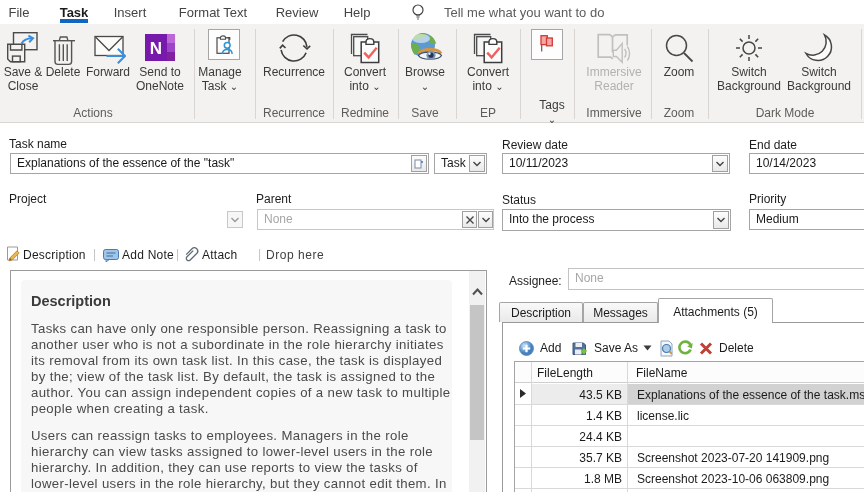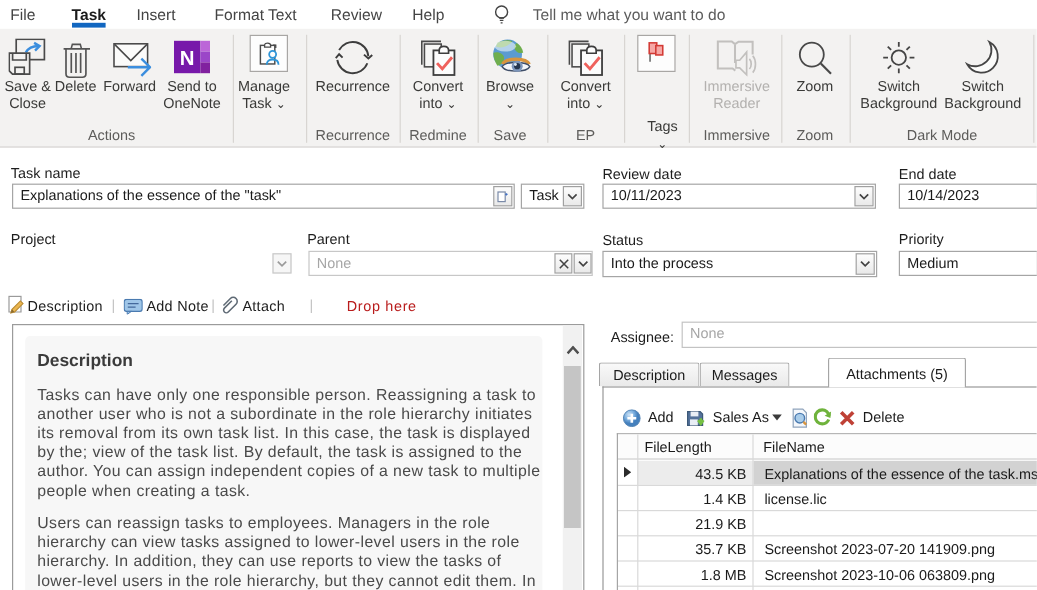--- a/index.html
+++ b/index.html
@@ -32,21 +32,21 @@
 .titem { position:absolute; font-size:12px; color:#1d1d1d; white-space:nowrap; letter-spacing:0.25px; }
 
 #descpanel { position:absolute; left:10px; top:270px; width:477px; height:230px; background:#fff; border:1px solid #9b9b9b; }
 #desccard { position:absolute; left:10px; top:9px; width:431px; height:220px; background:#f7f7f7; border-radius:4px; }
 #deschead { position:absolute; left:20px; top:22px; font-size:14.5px; font-weight:bold; color:#3b3b3b; }
 .descp { position:absolute; left:20px; font-size:13.2px; letter-spacing:0.35px; color:#4a4a4a; line-height:15.9px; white-space:nowrap; }
 #dscroll { position:absolute; right:1px; top:0px; width:16px; height:229px; background:#f1f1f1; }
 #dthumb { position:absolute; left:1px; top:34px; width:14px; height:135px; background:#c5c5c5; }
 
 .tab { position:absolute; font-size:12px; color:#1b1b1b; border:1px solid #a5a5a5; border-bottom:none; background:linear-gradient(#f9f9f9,#e9e9e9); text-align:center; border-radius:2px 2px 0 0; white-space:nowrap; overflow:hidden; }
-.tab.active { background:#fff;margin-left:32px; }
+.tab.active { background:#fff; }
 #tabpage { position:absolute; left:502px; top:322px; width:362px; height:170px; background:#fff; border-left:1px solid #999; border-top:1px solid #999; }
 .gridline { position:absolute; background:#d9d9d9; }
 .gcell { position:absolute; font-size:12px; color:#1b1b1b; white-space:nowrap; }
 .ticon { position:absolute; }
 .ttext { position:absolute; font-size:12px; color:#1b1b1b; white-space:nowrap; }
 </style>
 </head>
 <body>
 <div id="root">
 
@@ -282,21 +282,21 @@
   <path d="M3 10.5 L3 13 L6.5 10.5 Z" fill="#9fc6e8" stroke="#4a7ab0" stroke-width="0.8"></path>
   <path d="M3.5 4 L12.5 4 M3.5 7 L10 7" stroke="#44699b" stroke-width="1"></path>
 </svg>
 <div class="titem" style="left:122px;top:248px;">Add Note</div>
 <div class="tsep" style="left:176px;top:247px;">|</div>
 <svg class="ticon" style="left:183px;top:246px;" width="16" height="16" viewBox="0 0 16 16">
   <path d="M3.2 8.6 L9 2.8 C10.3 1.5 12.4 1.5 13.7 2.8 C15 4.1 15 6.2 13.7 7.5 L7.2 14 C6.3 14.9 4.9 14.9 4 14 C3.1 13.1 3.1 11.7 4 10.8 L10.2 4.6" fill="none" stroke="#5f6a75" stroke-width="1.3"></path>
 </svg>
 <div class="titem" style="left:202px;top:248px;">Attach</div>
 <div class="tsep" style="left:258px;top:247px;">|</div>
-<div class="titem" style="left:266px;top:248px;color:#b91c1c;letter-spacing:0.55px;margin-left:23px;">Drop here</div>
+<div class="titem" style="left:266px;top:248px;color:#404040;letter-spacing:0.55px;">Drop here</div>
 
 <div id="descpanel">
   <div id="desccard"></div>
   <div id="deschead">Description</div>
   <div class="descp" style="top:157px;">
     Users can reassign tasks to employees. Managers in the role<br>
     hierarchy can view tasks assigned to lower-level users in the role<br>
     hierarchy. In addition, they can use reports to view the tasks of<br>
     lower-level users in the role hierarchy, but they cannot edit them. In
   </div>
@@ -335,21 +335,21 @@
   <circle cx="7.5" cy="7.5" r="7" fill="url(#orb)" stroke="#5585b5" stroke-width="0.8"></circle>
   <path d="M7.5 3.8 L7.5 11.2 M3.8 7.5 L11.2 7.5" stroke="#ffffff" stroke-width="2.2"></path>
 </svg>
 <div class="ttext" style="left:540px;top:341px;">Add</div>
 <svg class="ticon" style="left:572px;top:341px;" width="16" height="15" viewBox="0 0 16 15">
   <path d="M1 2 L11.5 2 L13.5 4 L13.5 13.5 L1 13.5 Z" fill="#53719a" stroke="#3c5878" stroke-width="1"></path>
   <rect x="3.5" y="2" width="6.5" height="4" fill="#e9eef5"></rect>
   <rect x="3" y="8.5" width="6.5" height="5" fill="#e9eef5"></rect>
   <path d="M12 7.5 L12 11 M9.7 9.2 L12 12.3 L14.3 9.2" fill="none" stroke="#76c043" stroke-width="2"></path>
 </svg>
-<div class="ttext" style="left:594px;top:341px;">Sales As</div>
+<div class="ttext" style="left:594px;top:341px;">Save As</div>
 <svg class="ticon" style="left:643px;top:345px;" width="9" height="6" viewBox="0 0 9 6">
       <path d="M0.5 0.5 L8.5 0.5 L4.5 5.5 Z" fill="#3b3b3b"></path>
     </svg>
 <svg class="ticon" style="left:660px;top:340px;" width="13" height="17" viewBox="0 0 13 17">
   <path d="M1 1 L9 1 L12 4 L12 16 L1 16 Z" fill="#f4f7fb" stroke="#90a4bc" stroke-width="1"></path>
   <circle cx="6.5" cy="8.5" r="4" fill="#aacdea" stroke="#4a7ab0" stroke-width="1.2"></circle>
   <path d="M9.5 11.5 L11.8 13.8" stroke="#d8953f" stroke-width="2"></path>
 </svg>
 <svg class="ticon" style="left:678px;top:340px;" width="15" height="16" viewBox="0 0 15 16">
   <path d="M13 6.5 C12.3 3.6 9.9 1.6 7.2 1.6 C4 1.6 1.4 4.2 1.4 7.4 C1.4 10.6 4 13.2 7.2 13.2 C9.6 13.2 11.7 11.8 12.6 9.6" fill="none" stroke="#6fb33c" stroke-width="2.6"></path>
@@ -378,20 +378,20 @@
   <div class="gridline" style="left:0;top:42px;width:350px;height:1px;"></div>
   <div class="gridline" style="left:0;top:63px;width:350px;height:1px;"></div>
   <div class="gridline" style="left:0;top:84px;width:350px;height:1px;"></div>
   <div class="gridline" style="left:0;top:105px;width:350px;height:1px;"></div>
   <div class="gridline" style="left:0;top:126px;width:350px;height:1px;"></div>
 
   <div class="gcell" style="left:0;top:26px;width:107px;text-align:right;">43.5 KB</div>
   <div class="gcell" style="left:122px;top:26px;">Explanations of the essence of the task.msg</div>
   <div class="gcell" style="left:0;top:47px;width:107px;text-align:right;">1.4 KB</div>
   <div class="gcell" style="left:122px;top:47px;">license.lic</div>
-  <div class="gcell" style="left:0;top:68px;width:107px;text-align:right;">21.9 KB</div>
+  <div class="gcell" style="left:0;top:68px;width:107px;text-align:right;">24.4 KB</div>
   <div class="gcell" style="left:0;top:89px;width:107px;text-align:right;">35.7 KB</div>
   <div class="gcell" style="left:122px;top:89px;">Screenshot 2023-07-20 141909.png</div>
   <div class="gcell" style="left:0;top:110px;width:107px;text-align:right;">1.8 MB</div>
   <div class="gcell" style="left:122px;top:110px;">Screenshot 2023-10-06 063809.png</div>
 </div>
 
 </div>
 
 </body></html>

